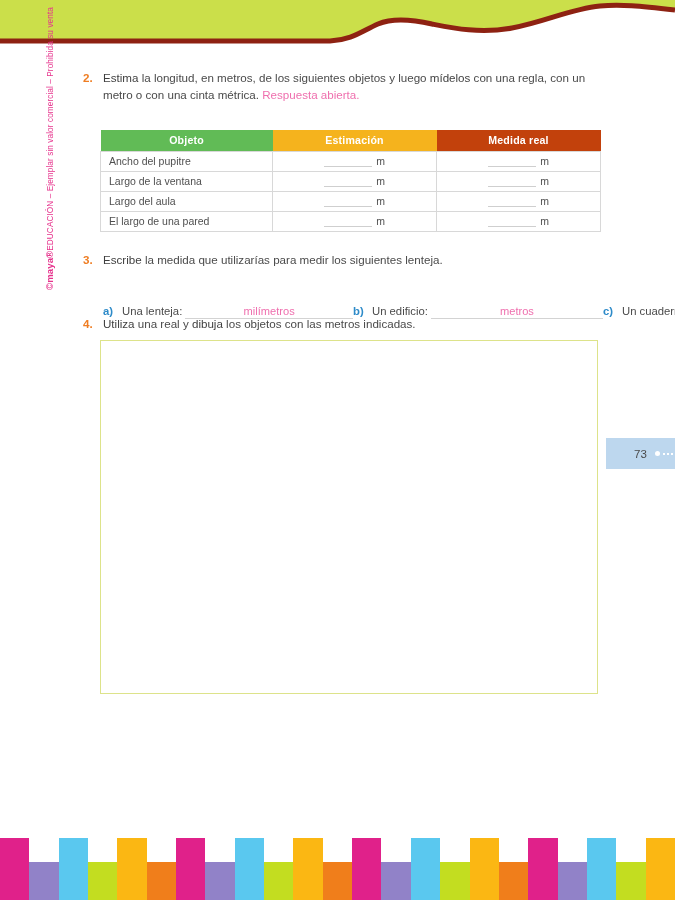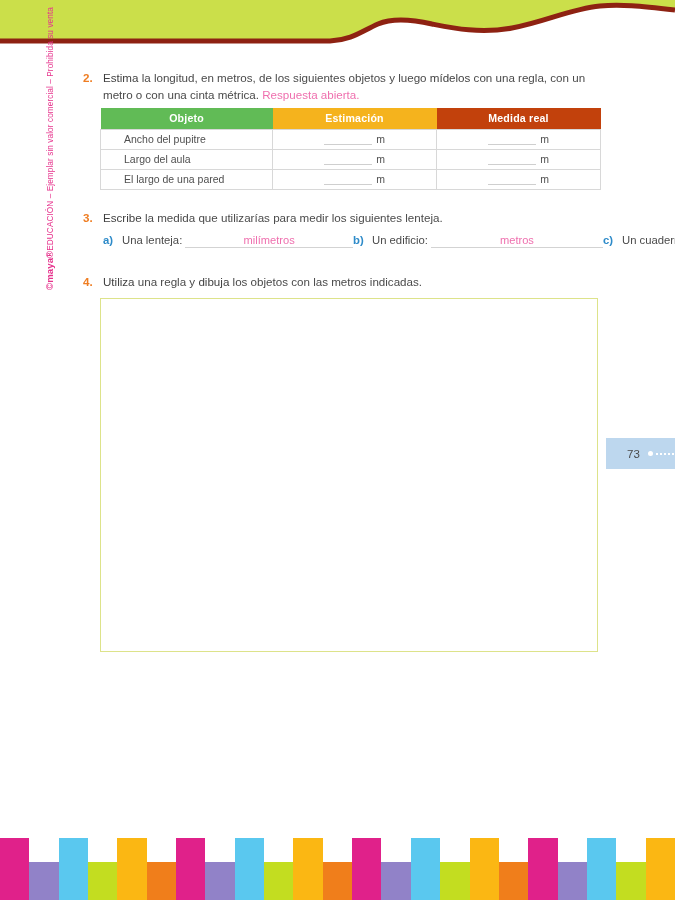--- a/index.html
+++ b/index.html
@@ -69,21 +69,21 @@
     flex: 0 0 20px;
   }
   .ex-text { flex: 1 1 auto; }
   .ex-text b { color: #3f3f3f; font-weight: normal; }
   .hint-pink {
     color: #ef6fae;
   }
 
   
   .tbl-wrap {
-    margin-top: 4px;
+    margin-top: 26px;
     margin-left: 17px;
     width: 500px;
   }
   table.meas {
     border-collapse: collapse;
     width: 500px;
     table-layout: fixed;
   }
   table.meas th {
     color: #ffffff;
@@ -95,21 +95,21 @@
     letter-spacing: 0.2px;
   }
   th.c-obj { background: #61bb56; width: 172px; }
   th.c-est { background: #f5b31d; width: 164px; }
   th.c-real { background: #c2410c; width: 164px; }
   table.meas td {
     font-size: 10.5px;
     color: #4f4f4f;
     height: 19px;
     border: 1px solid #d8d8d8;
-    padding: 0 0 0 23px;
+    padding: 0 0 0 8px;
     background: #ffffff;
   }
   table.meas td.numcell {
     text-align: center;
     padding: 0;
     position: relative;
   }
   .blankline {
     display: inline-block;
     width: 48px;
@@ -136,21 +136,21 @@
     font-size: 11.3px;
     color: #4a4a4a;
   }
   .ans-letter {
     color: #2e8bc9;
     font-weight: bold;
     font-size: 11.3px;
     width: 19px;
     flex: 0 0 19px;
   }
-  .ans-label { white-space: nowrap; margin-right: 3px; }
+  .ans-label { white-space: nowrap; margin-right: 3px; margin-top: 29px; }
   .ans-fill {
     flex: 1 1 auto;
     border-bottom: 1px solid #d3d3d3;
     text-align: center;
     color: #ef6fae;
     font-size: 11.1px;
     padding-bottom: 1px;
     min-width: 30px;
   }
 
@@ -175,21 +175,21 @@
   
   .page-badge {
     position: absolute;
     right: 0;
     top: 438px;
     width: 69px;
     height: 31px;
     background: #bdd7ee;
     display: flex;
     align-items: center;
-    padding-left: 21px;
+    padding-left: 28px;
     box-sizing: border-box;
   }
   .page-num {
     font-size: 11.5px;
     color: #4a4a4a;
   }
   .page-dot {
     width: 5px; height: 5px;
     border-radius: 50%;
     background: #ffffff;
@@ -252,20 +252,25 @@
         <thead>
           <tr>
             <th class="c-obj">Objeto</th>
             <th class="c-est">Estimación</th>
             <th class="c-real">Medida real</th>
           </tr>
         </thead>
         <tbody>
           <tr>
             <td>Ancho del pupitre</td>
+            <td class="numcell"><span class="blankline"></span><span class="unit">m</span></td>
+            <td class="numcell"><span class="blankline"></span><span class="unit">m</span></td>
+          </tr>
+          <tr>
+            <td>Largo de la ventana</td>
             <td class="numcell"><span class="blankline"></span><span class="unit">m</span></td>
             <td class="numcell"><span class="blankline"></span><span class="unit">m</span></td>
           </tr>
           <tr>
             <td>Largo del aula</td>
             <td class="numcell"><span class="blankline"></span><span class="unit">m</span></td>
             <td class="numcell"><span class="blankline"></span><span class="unit">m</span></td>
           </tr>
           <tr>
             <td>El largo de una pared</td>
@@ -299,21 +304,21 @@
         <span class="ans-label">Un cuaderno:</span>
 
       </div>
 
     </div>
   </div>
 
   <div class="exercise ex4">
     <div class="ex-head">
       <span class="ex-num">4.</span>
-      <span class="ex-text"><b>Utiliza</b><span> una regla y </span><b>dibuja</b><span> los objetos con las metros indicadas.</span></span>
+      <span class="ex-text"><b>Utiliza</b><span> una real y </span><b>dibuja</b><span> los objetos con las metros indicadas.</span></span>
     </div>
     <div class="draw-box"></div>
   </div>
 
 </div>
 
 <div class="footer">
     <div class="fbar tall" style="background: rgb(224, 33, 138); width: 29.3478px;"></div>
     <div class="fbar" style="background: rgb(145, 130, 200); width: 29.3478px;"></div>
     <div class="fbar tall" style="background: rgb(90, 200, 239); width: 29.3478px;"></div>

